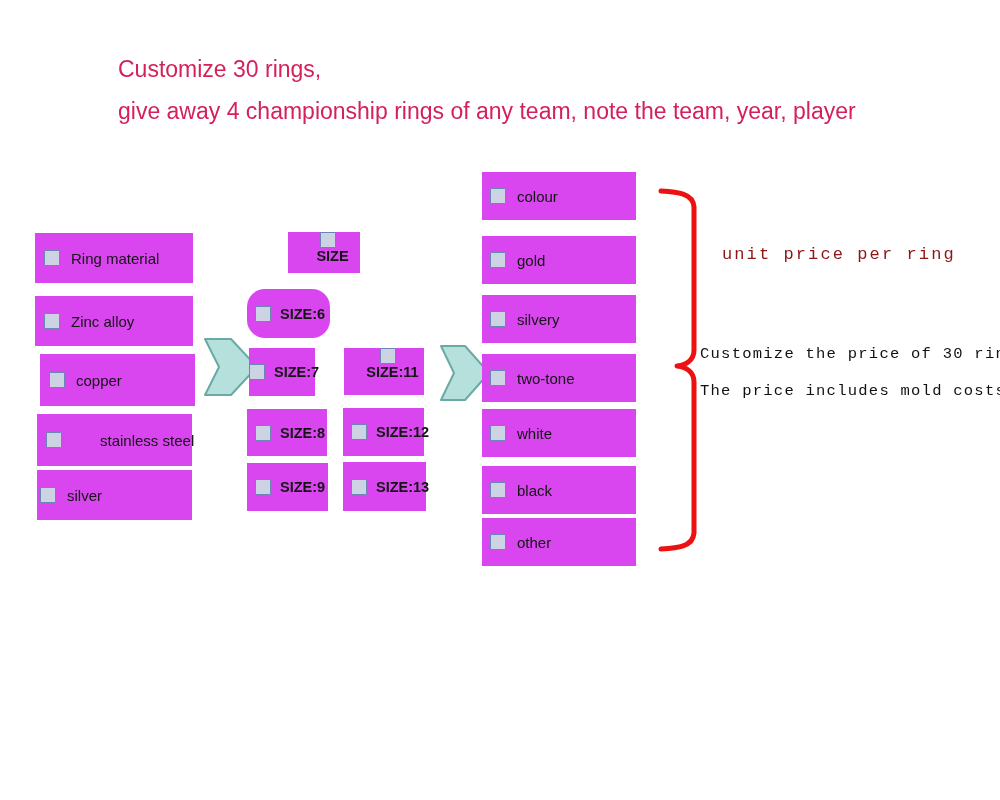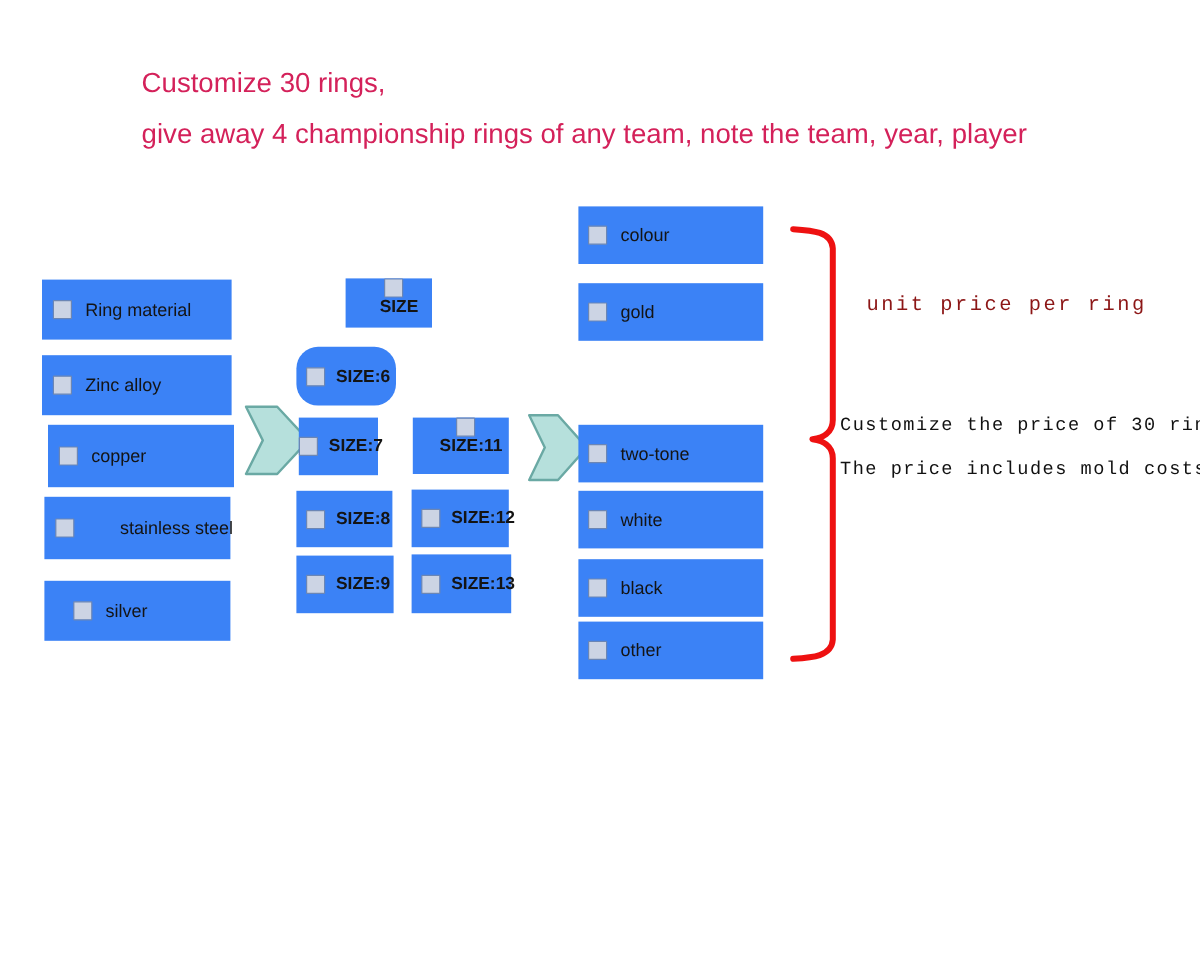--- a/index.html
+++ b/index.html
@@ -31,21 +31,21 @@
     font-size: 23px;
     line-height: 42px;
     font-family: "Liberation Sans", sans-serif;
     white-space: nowrap;
   }
   .headline-line { display: block; }
 
   
   .opt-box {
     position: absolute;
-    background: #3b82f6;
+    background: #d946ef;
     display: flex;
     align-items: center;
     box-sizing: border-box;
   }
   .opt-box .cb {
     width: 16px;
     height: 16px;
     border: 1.6px solid #6b86b5;
     background: #ccd4e4;
     box-sizing: border-box;
@@ -121,21 +121,21 @@
   <div class="opt-box" style="left:40px; top:354px; width:155px; height:52px; padding-left:9px;">
     <span class="cb"></span>
     <span class="lbl">copper</span>
   </div>
 
   <div class="opt-box" style="left:37px; top:414px; width:155px; height:52px; padding-left:9px;gap:27px;">
     <span class="cb"></span>
     <span class="lbl">stainless steel</span>
   </div>
 
-  <div class="opt-box" style="left:37px; top:484px; width:155px; height:50px; padding-left:24px;">
+  <div class="opt-box" style="left:37px; top:470px; width:155px; height:50px; padding-left:3px;">
     <span class="cb"></span>
     <span class="lbl">silver</span>
   </div>
 
   <div class="arrow" style="left:201px; top:326px;">
     <svg width="62" height="82" viewBox="0 0 62 82">
       <path d="M4 13 L18 41 L4 69 L30 69 L56 41 L30 13 Z" fill="#b6e0dc" stroke="#6aa9a4" stroke-width="2" stroke-linejoin="round"></path>
     </svg>
   </div>
 
@@ -180,20 +180,24 @@
     </svg>
   </div>
 
   <div class="opt-box" style="left:482px; top:172px; width:154px; height:48px; padding-left:8px;">
     <span class="cb"></span>
     <span class="lbl">colour</span>
   </div>
   <div class="opt-box" style="left:482px; top:236px; width:154px; height:48px; padding-left:8px;">
     <span class="cb"></span>
     <span class="lbl">gold</span>
+  </div>
+  <div class="opt-box" style="left:482px; top:295px; width:154px; height:48px; padding-left:8px;">
+    <span class="cb"></span>
+    <span class="lbl">silvery</span>
   </div>
   <div class="opt-box" style="left:482px; top:354px; width:154px; height:48px; padding-left:8px;">
     <span class="cb"></span>
     <span class="lbl">two-tone</span>
   </div>
   <div class="opt-box" style="left:482px; top:409px; width:154px; height:48px; padding-left:8px;">
     <span class="cb"></span>
     <span class="lbl">white</span>
   </div>
   <div class="opt-box" style="left:482px; top:466px; width:154px; height:48px; padding-left:8px;">

